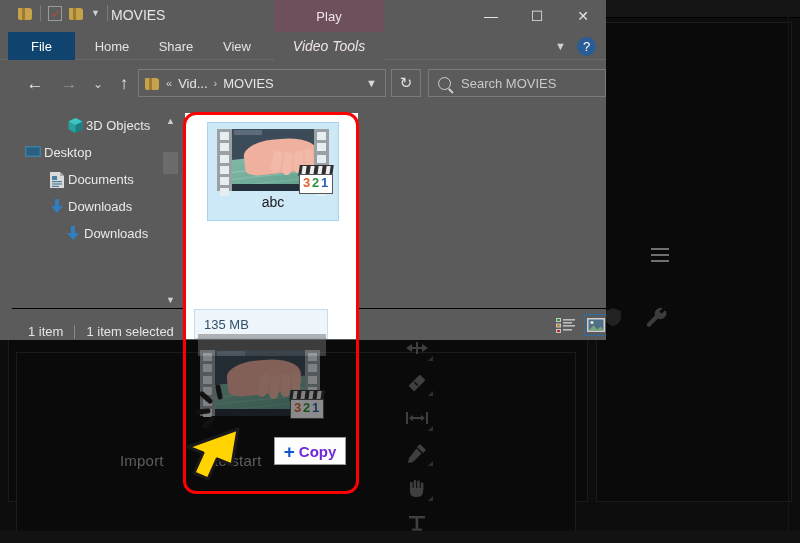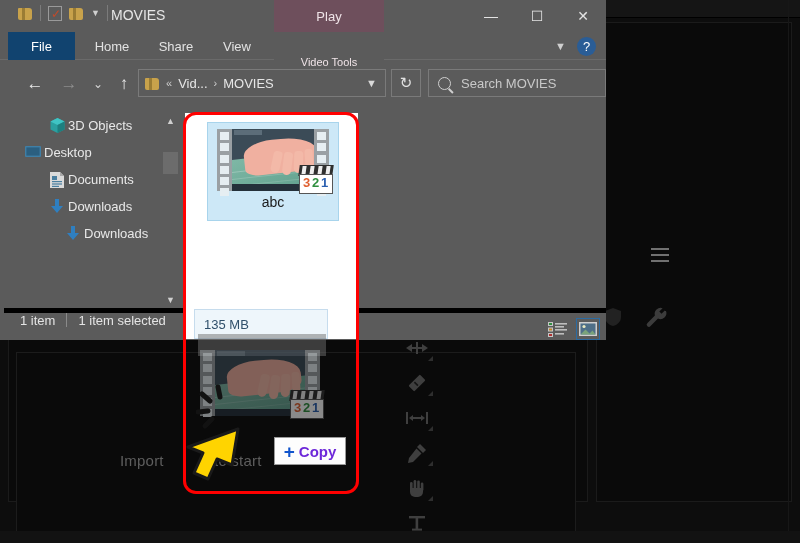--- a/index.html
+++ b/index.html
@@ -68,23 +68,23 @@
   .win-btn { width: 46px; height: 32px; display: flex; align-items: center;
     justify-content: center; color: #e3e3e3; font-size: 14px; }
 
   .ex-ribbonbar { position: absolute; left: 0; top: 32px; width: 606px; height: 28px;
     background: #5b5b5b; border-bottom: 1px solid #6a6a6a; }
   .tab-file { position: absolute; left: 8px; top: 0; width: 67px; height: 28px;
     background: #11436f; color: #fff; font-size: 13px;
     display: flex; align-items: center; justify-content: center; }
   .tab { position: absolute; top: 0; height: 28px; font-size: 13px; color: #e2e2e2;
     display: flex; align-items: center; justify-content: center; }
-  .tab-videotools { position: absolute; left: 274px; top: 16px; width: 110px; height: 28px;
-    background: #5b5b5b; color: #efe3e7; font-size: 11px;
-    display: flex; align-items: center; justify-content: center; }
+  .tab-videotools { position: absolute; left: 274px; top: 0; width: 110px; height: 28px;
+    background: #5b5b5b; color: #efe3e7; font-size: 14px;
+    display: flex; align-items: center; justify-content: center; font-style: italic; }
   .ribbon-chev { position: absolute; right: 40px; top: 8px; color: #cfcfcf; font-size: 11px; }
   .help-ico { position: absolute; right: 10px; top: 5px; width: 19px; height: 19px;
     border-radius: 50%; background: #2a5d96; color: #fff; font-size: 13px;
     display: flex; align-items: center; justify-content: center; }
 
   .ex-navbar { position: absolute; left: 0; top: 61px; width: 606px; height: 46px; }
   .nav-arrow { position: absolute; top: 10px; width: 26px; height: 26px;
     display: flex; align-items: center; justify-content: center; font-size: 17px; }
   .addrbar { position: absolute; left: 138px; top: 69px; width: 248px; height: 28px;
     background: #5b5b5b; border: 1px solid #7a7a7a; display: flex; align-items: center; }
@@ -108,23 +108,23 @@
   .tree-item { display: flex; align-items: center; height: 27px; font-size: 13px; color: #e8e8e8; }
   .tree-item .t-ico { width: 22px; display: flex; justify-content: center; }
   .scrollcol { position: absolute; left: 162px; top: 112px; width: 17px; height: 196px;
     background: #5b5b5b; }
   .sc-arrow { height: 17px; display: flex; align-items: center; justify-content: center;
     font-size: 9px; color: #d0d0d0; }
   .sc-thumb { position: absolute; left: 1px; top: 40px; width: 15px; height: 22px;
     background: #6c6c6c; }
 
   
-  .ex-status { position: absolute; left: 4px; top: 308px; width: 606px; height: 31px;
-    background: #5b5b5b; border-top: 5px solid #000000;
-    display: flex; align-items: flex-start; font-size: 13px; color: #e4e4e4; }
+  .ex-status { position: absolute; left: 12px; top: 308px; width: 606px; height: 31px;
+    background: #5b5b5b; border-top: 1px solid #000000;
+    display: flex; align-items: flex-end; font-size: 13px; color: #e4e4e4; }
   .st-sep { width: 1px; height: 14px; background: #8a8a8a; margin: 0 11px; }
   .view-toggles { position: absolute; right: 10px; top: 5px; display: flex; gap: 6px; }
   .vt { width: 24px; height: 22px; display: flex; align-items: center; justify-content: center; }
   .vt.sel { border: 1px solid #2b6ca3; }
 
   
   .file-pane { position: absolute; left: 185px; top: 113px; width: 173px; height: 226px;
     background: #fff; }
   .file-tile { position: absolute; left: 22px; top: 9px; width: 132px; height: 99px;
     background: #cde8f7; border: 1px solid #a8d4ec;
@@ -326,21 +326,21 @@
       <span class="crumb">MOVIES</span>
       <span class="addr-chev">▼</span>
     </div>
     <div class="refresh-btn">↻</div>
     <div class="searchbox">
       <span class="search-ico"></span>
       <span class="search-ph">Search MOVIES</span>
     </div>
 
     <div class="ex-tree">
-      <div class="tree-item" style="padding-left:46px">
+      <div class="tree-item" style="padding-left:64px">
         <span class="t-ico">
           <svg width="15" height="15" viewBox="0 0 15 15">
               <path d="M7.5 0l7 3.5v8L7.5 15 .5 11.5v-8z" fill="#2aa0a0"></path>
               <path d="M7.5 0l7 3.5-7 3.5-7-3.5z" fill="#3fc4c4"></path>
               <path d="M7.5 7v8l7-3.5v-8z" fill="#1d7f7f"></path>
             </svg>
         </span>
         <span>3D Objects</span>
       </div>
       <div class="tree-item" style="padding-left:22px">

